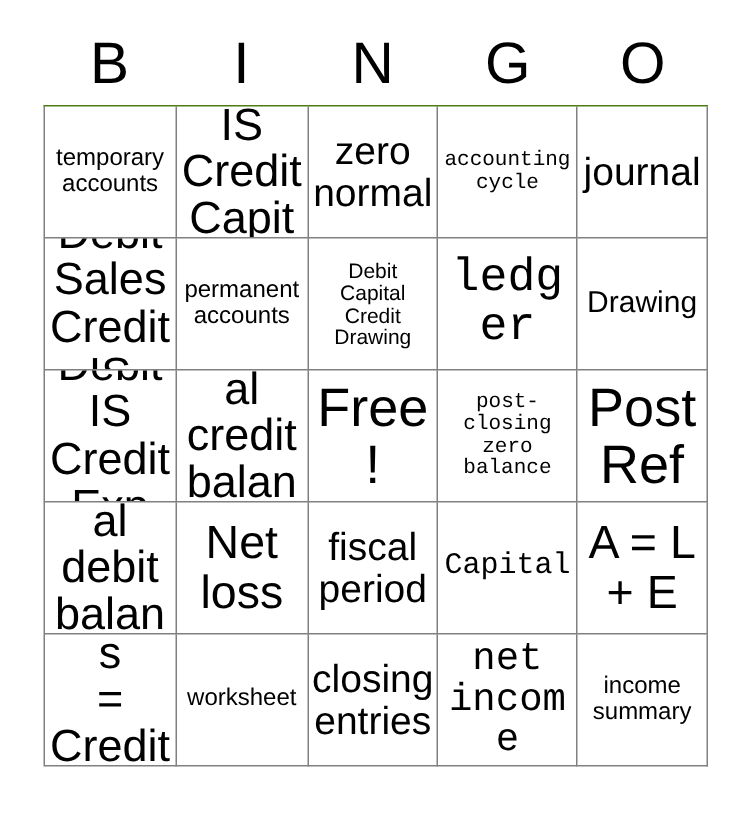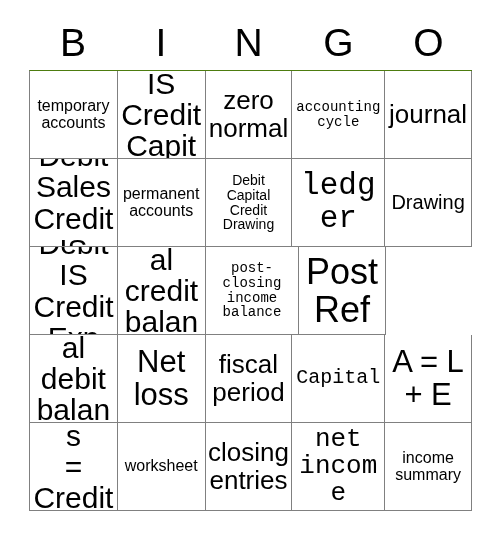--- a/index.html
+++ b/index.html
@@ -164,24 +164,27 @@
       <div class="cell c0">
           <span class="txt fs-l">Debit IS
 Credit
 Exp</span>
         </div>
       <div class="cell c1">
           <span class="txt fs-l">normal
 credit
 balance</span>
         </div>
+      <div class="cell c2">
+          <span class="txt fs-huge">Free!</span>
+        </div>
       <div class="cell c3">
           <span class="txt fs-xs">post-
 closing
-income
+zero
 balance</span>
         </div>
       <div class="cell c4">
           <span class="txt fs-huge">Post
 Ref</span>
         </div>
     </div>
 
     <div class="grid-row">
       <div class="cell c0">

